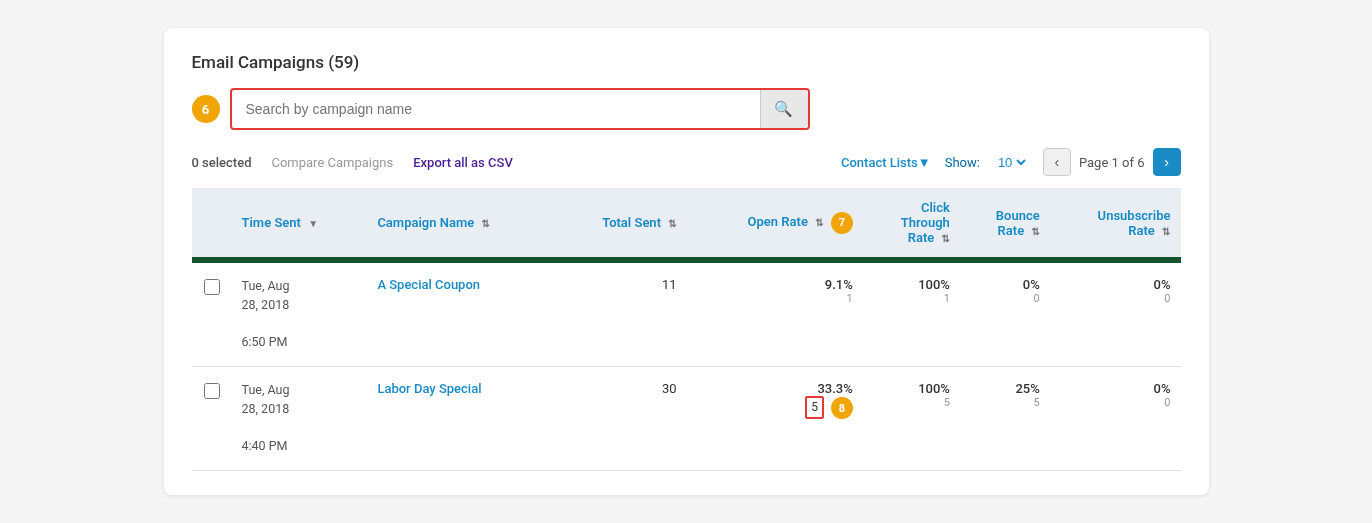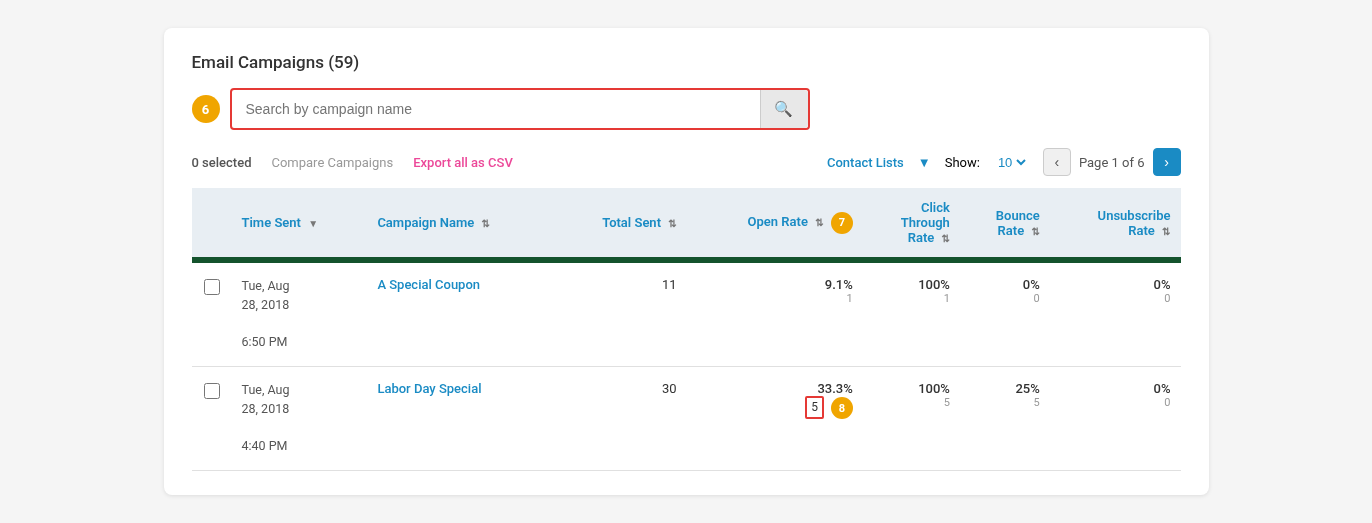--- a/index.html
+++ b/index.html
@@ -82,40 +82,40 @@
     }
     .toolbar-row .selected-count {
       color: #555;
       font-weight: 500;
     }
     .toolbar-row .compare-btn {
       color: #999;
       cursor: pointer;
     }
     .toolbar-row .export-btn {
-      color: #ec4899;
+      color: #4c1d95;
       cursor: pointer;
       font-weight: 500;
     }
     .toolbar-right {
       margin-left: auto;
       display: flex;
       align-items: center;
       gap: 14px;
     }
     .contact-lists-btn {
       color: #1a8bc4;
       cursor: pointer;
       font-weight: 500;
       display: flex;
       align-items: center;
-      gap: 14px;
+      gap: 0;
     }
     .show-label {
-      color: #000000;
+      color: #0369a1;
     }
     .show-select {
       color: #1a8bc4;
       border: none;
       background: none;
       cursor: pointer;
       font-size: 13px;
       font-weight: 500;
     }
     .pagination {

